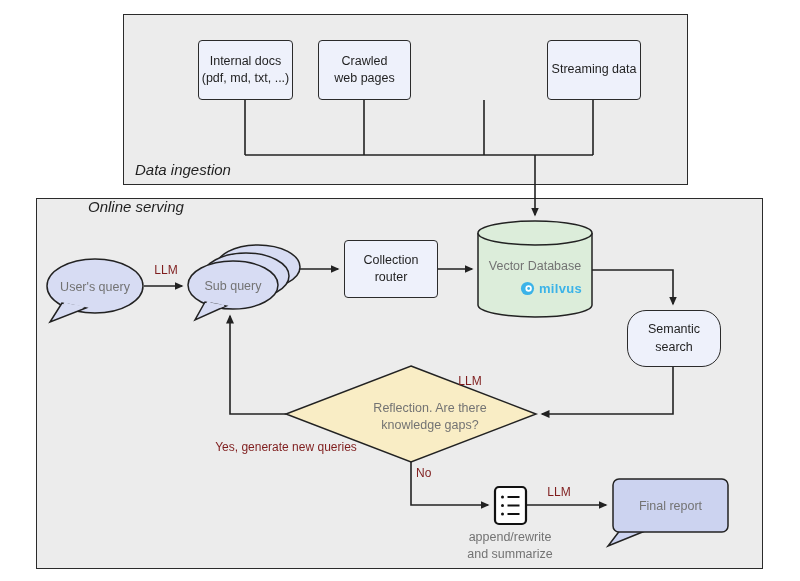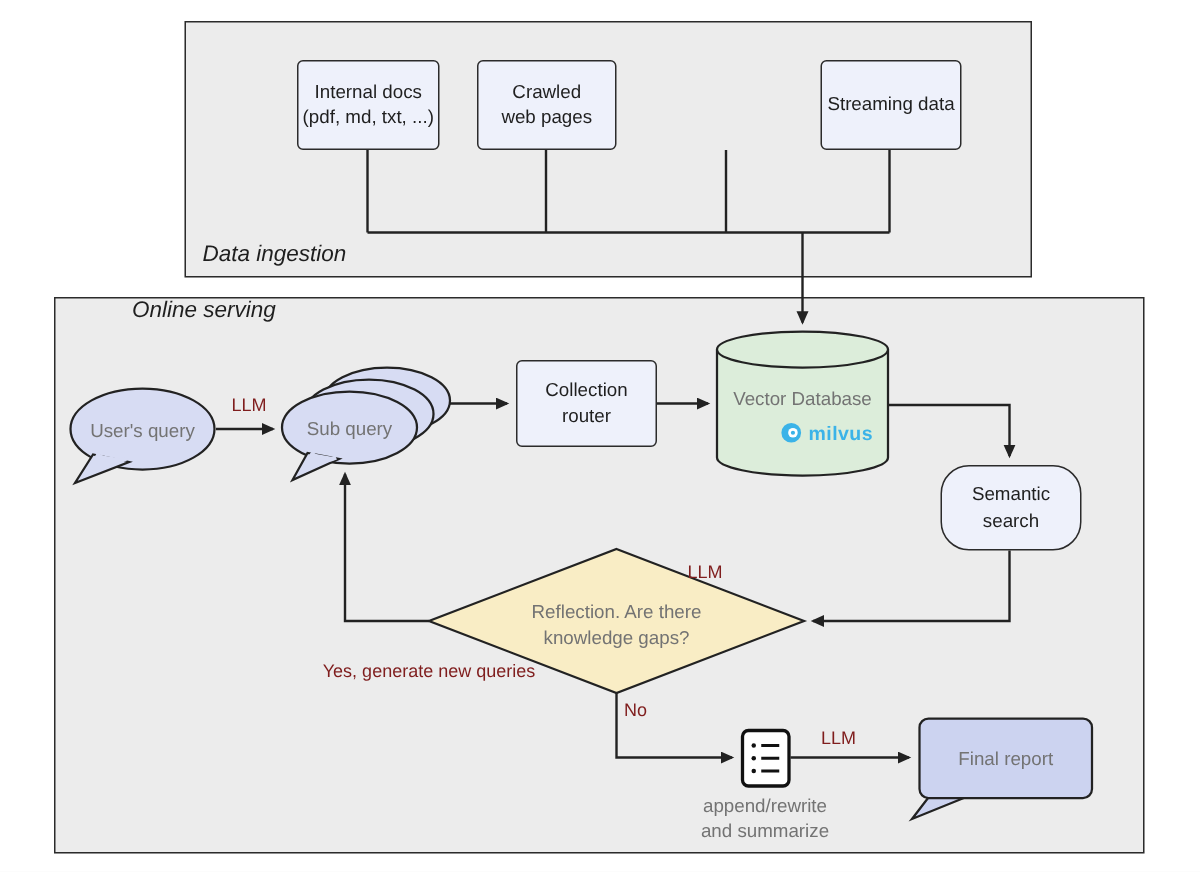--- a/index.html
+++ b/index.html
@@ -124,21 +124,21 @@
 
   <div class="milvus-row" style="left:478px;top:281px;width:114px;margin-left:16px;">
     <svg width="15" height="15" viewBox="0 0 16 16" style="position:static;">
       <circle cx="8" cy="8" r="7" fill="#3bb3e8"></circle>
       <circle cx="9.2" cy="8" r="3.4" fill="#ffffff"></circle>
       <circle cx="9.2" cy="8" r="1.5" fill="#3bb3e8"></circle>
     </svg>
     <span class="milvus-text">milvus</span>
   </div>
 
-  <div class="overlay-label line-block" style="left:320px;top:400px;width:182px;">
+  <div class="overlay-label line-block" style="left:339px;top:400px;width:182px;">
     <span>Reflection. Are there</span>
     <span>knowledge gaps?</span>
   </div>
 
   <div class="overlay-label" style="left:613px;top:498px;width:115px;">Final report</div>
 
   <div class="overlay-label line-block" style="left:450px;top:529px;width:120px;">
     <span>append/rewrite</span>
     <span>and summarize</span>
   </div>

